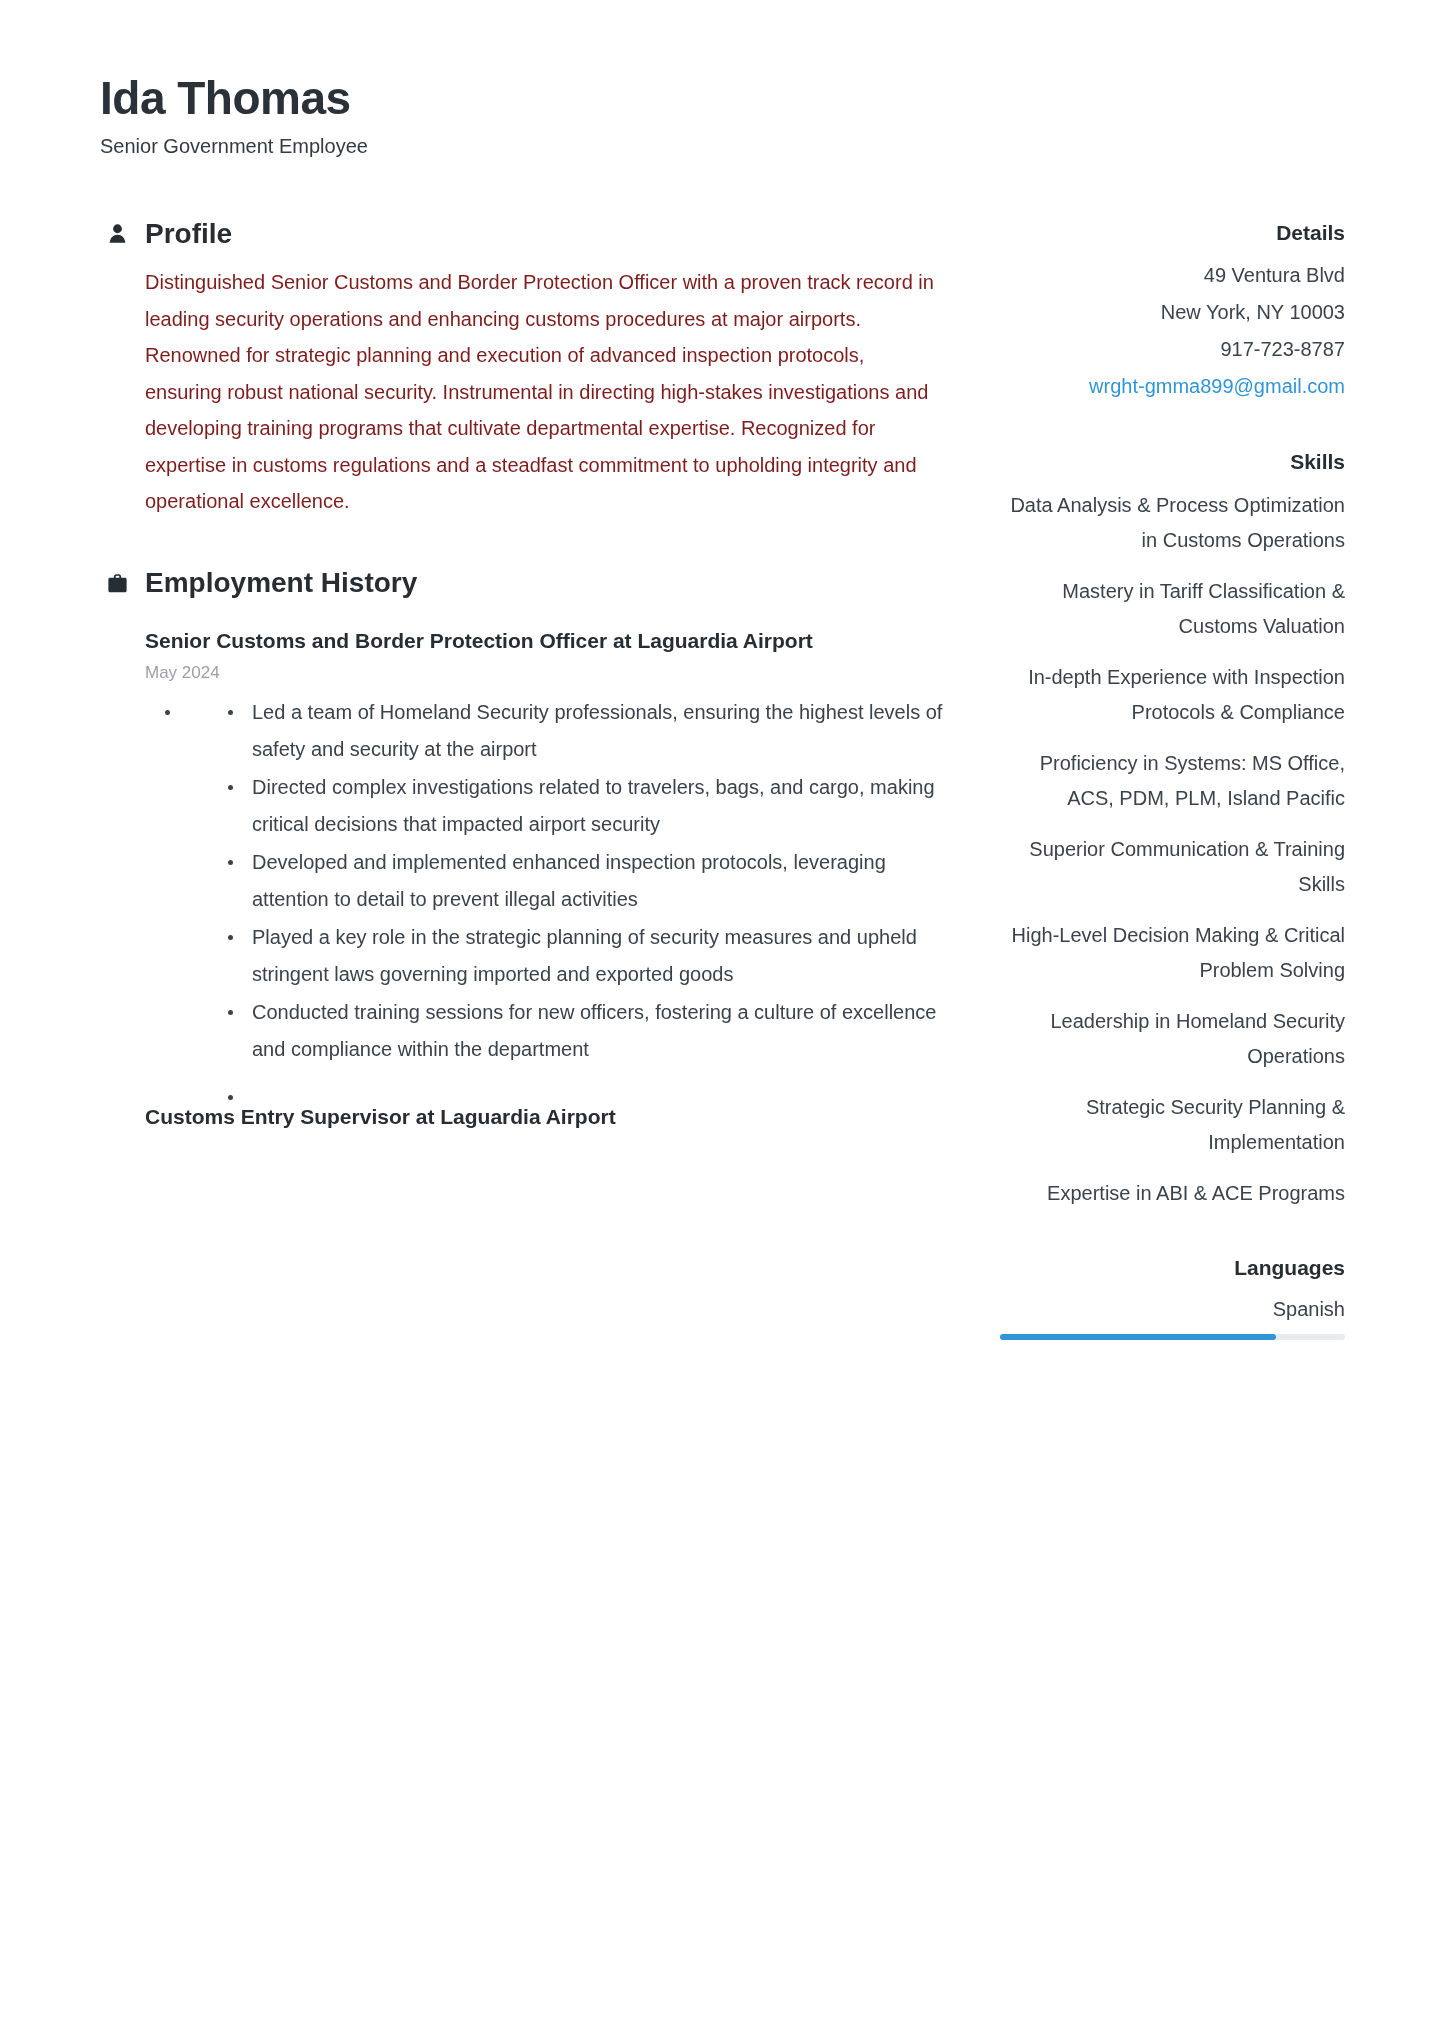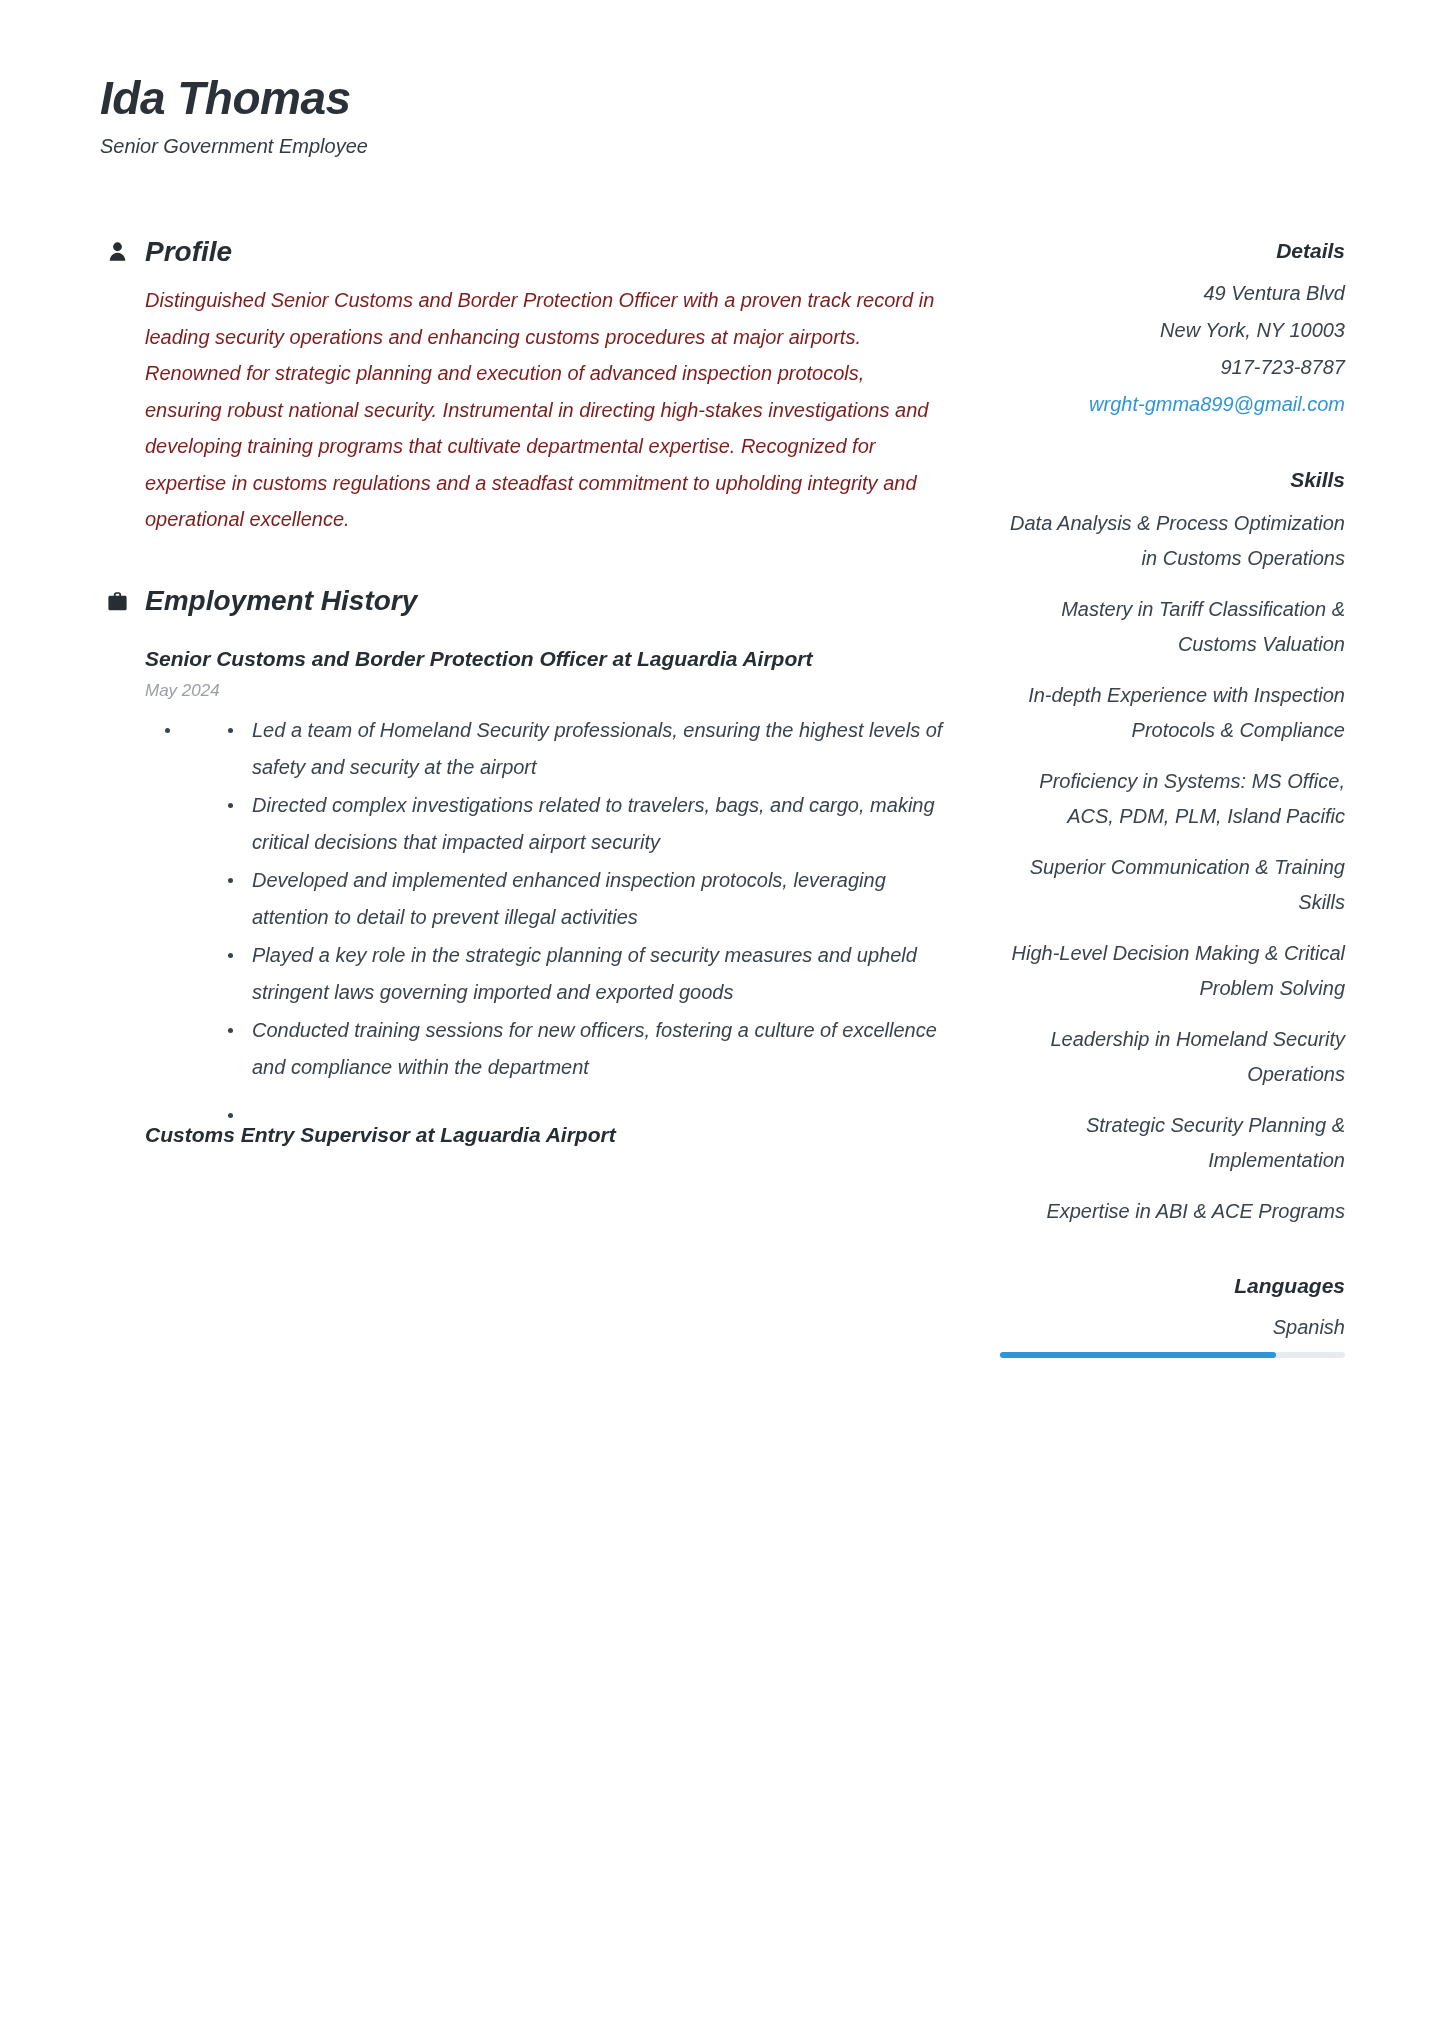--- a/index.html
+++ b/index.html
@@ -1,26 +1,26 @@
 <!DOCTYPE html>
 <html><head>
 <meta charset="utf-8">
 <style>
   * { box-sizing: border-box; }
   html,body { margin:0; padding:0; background:#ffffff; }
   body { font-family: "Liberation Sans", sans-serif; }
-  .page { width:1388px; min-height:2036px; background:#ffffff; overflow:hidden;font-style:italic; }
+  .page { width:1388px; min-height:2036px; background:#ffffff; overflow:hidden; }
   .wrap { padding:70px 95px 40px 100px; }
 
   
   .name { font-size:46px; font-weight:700; color:#2a3138; letter-spacing:-0.5px; margin:0; line-height:56px; }
   .subtitle { font-size:20px; color:#333b42; margin-top:7px; line-height:26px; }
 
   
-  .columns { display:flex; align-items:flex-start; margin-top:76px; }
+  .columns { display:flex; align-items:flex-start; margin-top:58px; }
   main.col-main { width:845px; flex:0 0 845px; }
   aside.col-side { width:345px; flex:0 0 345px; margin-left:55px; padding-top:3px;text-align:right; }
 
   
   .section { position:relative; padding-left:45px; }
   .section.employment { margin-top:46px; }
   .section-heading { font-size:28px; font-weight:700; color:#262d33; margin:0; line-height:33px; }
   .section-icon { position:absolute; left:6px; top:6px; width:23px; height:23px; fill:#262d33; }
   .profile-text { margin:14px 0 0 0; font-size:20px; line-height:36.5px; color:#7f1d1d; }
 

